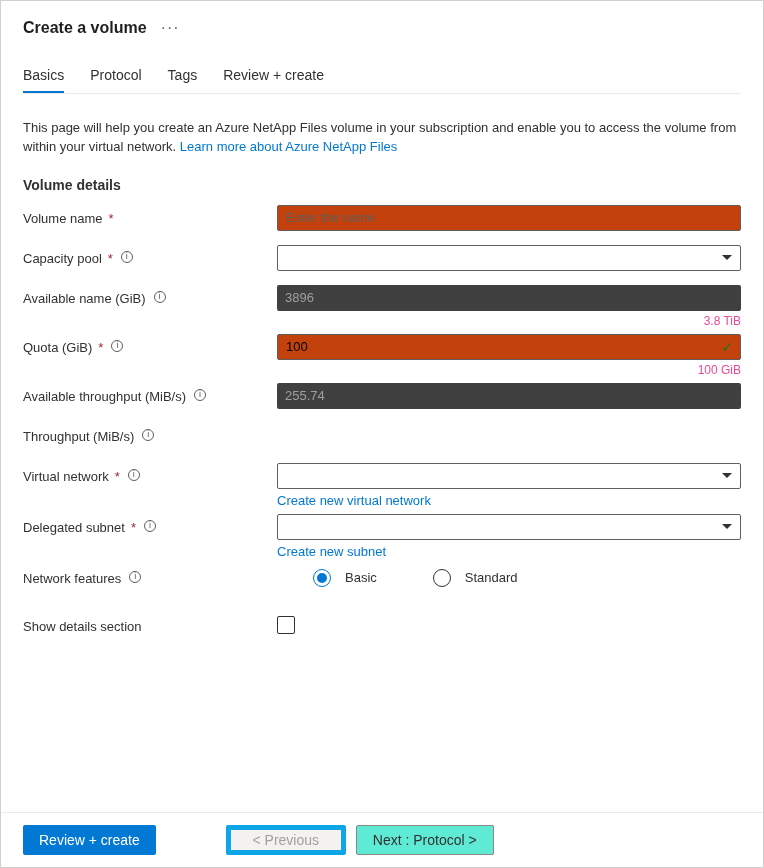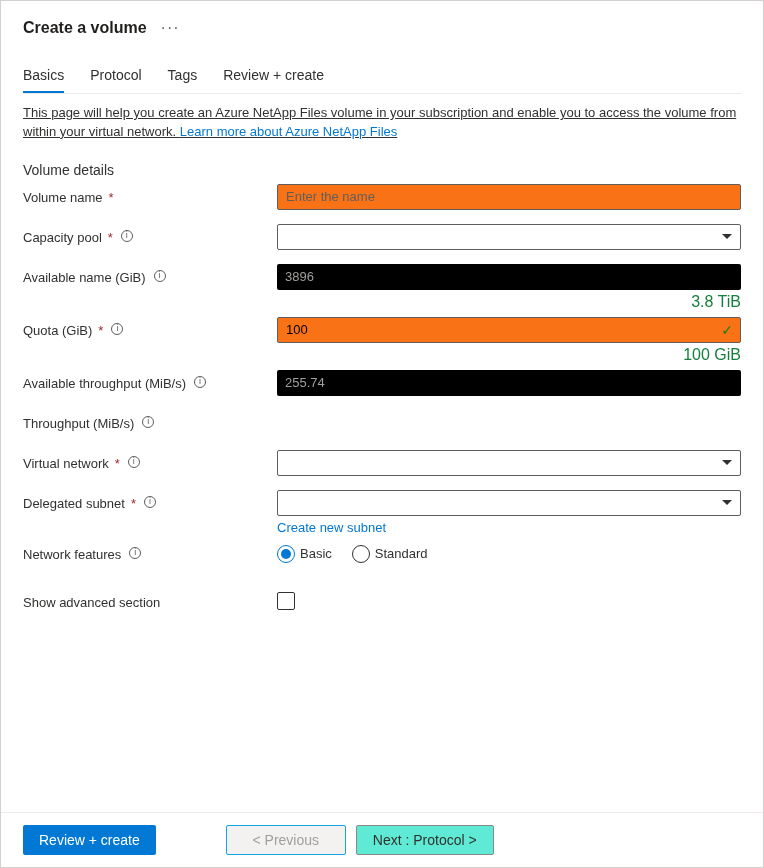--- a/index.html
+++ b/index.html
@@ -15,64 +15,64 @@
     display: flex;
     flex-direction: column;
   }
   .content { flex: 1; padding: 18px 22px 0 22px; overflow: auto; }
   .title-row { display: flex; align-items: center; gap: 14px; margin-bottom: 10px; }
   .title { font-size: 16px; font-weight: 600; color: #201f1e; }
   .more-dots { font-size: 16px; color: #605e5c; letter-spacing: 1px; cursor: pointer; line-height: 1; }
   .tabs { display: flex; gap: 26px; border-bottom: 1px solid #edebe9; margin-top: 30px; text-align: center; }
   .tab { padding: 0 0 8px 0; font-size: 14px; color: #323130; cursor: pointer; border-bottom: 2px solid transparent; }
   .tab.active { border-bottom-color: #0078d4; font-weight: 400; }
-  .intro { margin: 10px 0 20px 0; font-size: 13px; color: #323130; line-height: 1.45; text-decoration: underline; }
+  .intro { margin: 25px 0 20px 0; font-size: 13px; color: #323130; line-height: 1.45; }
   .intro a { color: #0078d4; text-decoration: none; }
-  .section-head { font-size: 14px; font-weight: 400; margin-bottom: 6px; }
+  .section-head { font-size: 14px; font-weight: 700; margin-bottom: 12px; }
   .form-row { display: flex; align-items: flex-start; margin-bottom: 6px; min-height: 34px; }
   .form-row + .form-row { margin-top: 6px; }
   .label-col { width: 254px; padding-top: 6px; font-size: 13px; color: #323130; display: flex; gap: 4px; }
   .req { color: #a4262c; margin-left: 2px; }
   .info-icon {
     width: 12px; height: 12px; border: 1px solid #605e5c; border-radius: 50%;
     display: inline-flex; align-items: center; justify-content: center;
     font-size: 9px; color: #605e5c; line-height: 1; cursor: default;
     margin-left: 4px;
   }
   .field-col { flex: 1; display: flex; flex-direction: column; }
   .text-input, .select-input {
     width: 100%; height: 26px; padding: 0 8px;
     border: 1px solid #605e5c; border-radius: 2px;
-    font-size: 13px; font-family: inherit; background: #f97316;
+    font-size: 13px; font-family: inherit; background: #c2410c;
   }
   .text-input::placeholder { color: #605e5c; }
   .select-input {
     display: flex; align-items: center; justify-content: space-between;
     cursor: pointer; background: #fff;
   }
   .select-value { flex: 1; }
   .chevron-down {
     width: 0; height: 0; border-left: 5px solid transparent;
     border-right: 5px solid transparent; border-top: 5px solid #323130;
   }
   .readonly-input {
     width: 100%; height: 26px; padding: 0 8px;
-    background: #000000; color: #a19f9d;
+    background: #404040; color: #a19f9d;
     font-size: 13px; display: flex; align-items: center;
     border-radius: 2px;
   }
   .field-with-check { position: relative; }
   .check-icon {
     position: absolute; right: 8px; top: 50%; transform: translateY(-50%);
     color: #107c10; font-size: 14px; pointer-events: none;
   }
-  .hint-right { text-align: right; font-size: 16px; color: #15803d; margin-top: 3px; }
+  .hint-right { text-align: right; font-size: 12px; color: #ec4899; margin-top: 3px; }
   .link-under { font-size: 13px; color: #0078d4; margin-top: 4px; cursor: pointer; }
   .radio-group { display: flex; align-items: center; gap: 20px; padding-top: 4px; }
-  .radio-item { display: flex; align-items: center; gap: 5px; cursor: pointer; }
+  .radio-item { display: flex; align-items: center; gap: 14px; cursor: pointer; margin-left: 36px; }
   .radio-outer {
     width: 18px; height: 18px; border: 1px solid #323130; border-radius: 50%;
     display: flex; align-items: center; justify-content: center;
   }
   .radio-outer.checked { border-color: #0078d4; }
   .radio-inner { width: 10px; height: 10px; border-radius: 50%; background: #0078d4; }
   .checkbox {
     width: 18px; height: 18px; border: 1px solid #323130; border-radius: 2px;
     cursor: pointer; margin-top: 3px;
   }
@@ -81,21 +81,21 @@
     padding: 12px 22px;
     display: flex; align-items: center; gap: 70px;
   }
   .btn {
     height: 30px; padding: 0 16px; font-size: 14px;
     border-radius: 2px; cursor: pointer; font-family: inherit;
     display: inline-flex; align-items: center; justify-content: center;
   }
   .btn-primary { background: #0078d4; color: #fff; border: none; min-width: 130px; }
   .btn-secondary { background: #5eead4; color: #323130; border: 1px solid #8a8886; min-width: 130px; }
-  .btn-disabled { background: #f3f2f1; color: #a19f9d; border: 1px solid #0ea5e9; min-width: 120px; cursor: default; }
+  .btn-disabled { background: #f3f2f1; color: #a19f9d; border: 5px solid #0ea5e9; min-width: 120px; cursor: default; }
   .footer-right { display: flex; gap: 10px; }
 </style>
 </head>
 <body>
 
 <div class="content">
   <div class="title-row">
     <h1 class="title">Create a volume</h1>
     <span class="more-dots">···</span>
   </div>
@@ -185,20 +185,21 @@
     <div class="label-col">
       <span>Virtual network</span>
       <span class="req">*</span>
       <span class="info-icon">i</span>
     </div>
     <div class="field-col">
       <div class="select-input">
         <span class="select-value"></span>
         <span class="chevron-down"></span>
       </div>
+      <div class="link-under">Create new virtual network</div>
     </div>
   </div>
 
   <div class="form-row">
     <div class="label-col">
       <span>Delegated subnet</span>
       <span class="req">*</span>
       <span class="info-icon">i</span>
     </div>
     <div class="field-col">
@@ -226,21 +227,21 @@
         <div class="radio-item">
           <span class="radio-outer"></span>
           <span>Standard</span>
         </div>
       </div>
     </div>
   </div>
 
   <div class="form-row" style="margin-top:14px;">
     <div class="label-col">
-      <span>Show advanced section</span>
+      <span>Show details section</span>
     </div>
     <div class="field-col">
       <div class="checkbox"></div>
     </div>
   </div>
 </div>
 
 <div class="footer">
   <button class="btn btn-primary">Review + create</button>
   <div class="footer-right">

